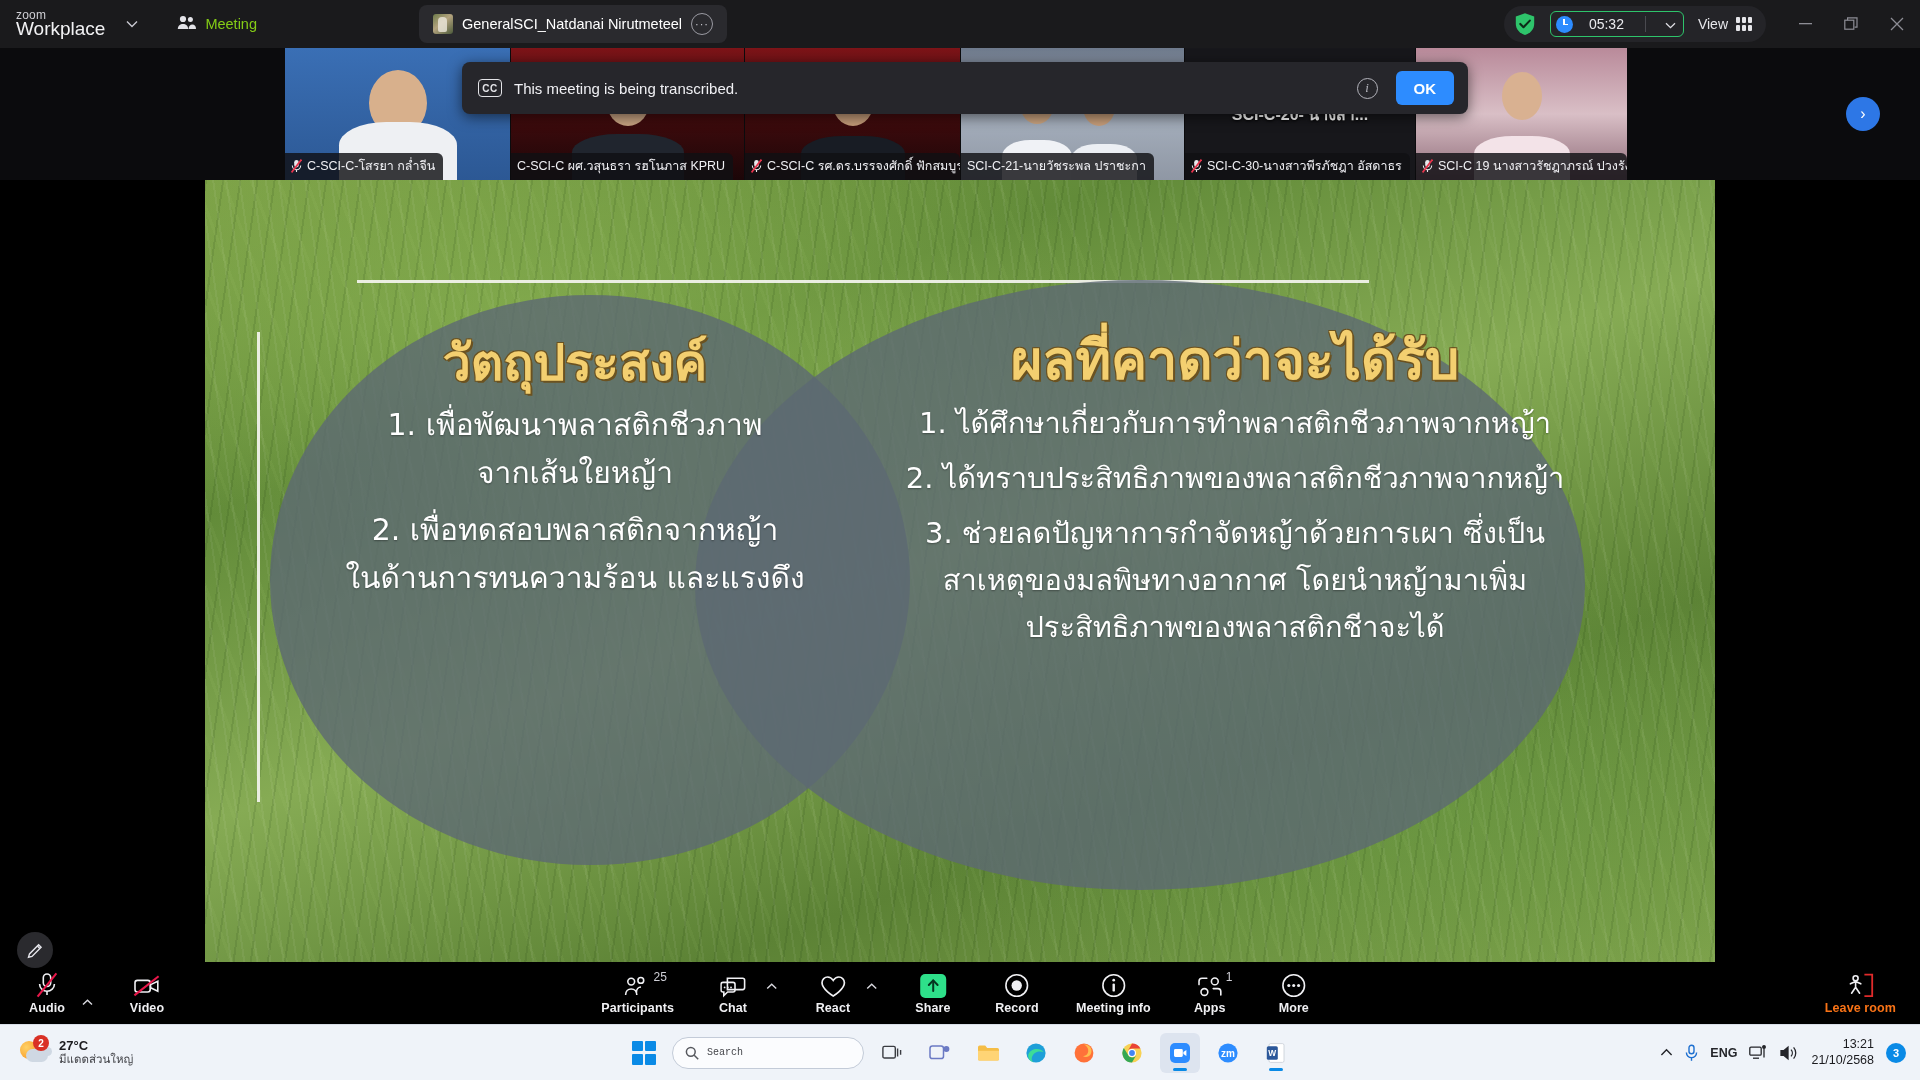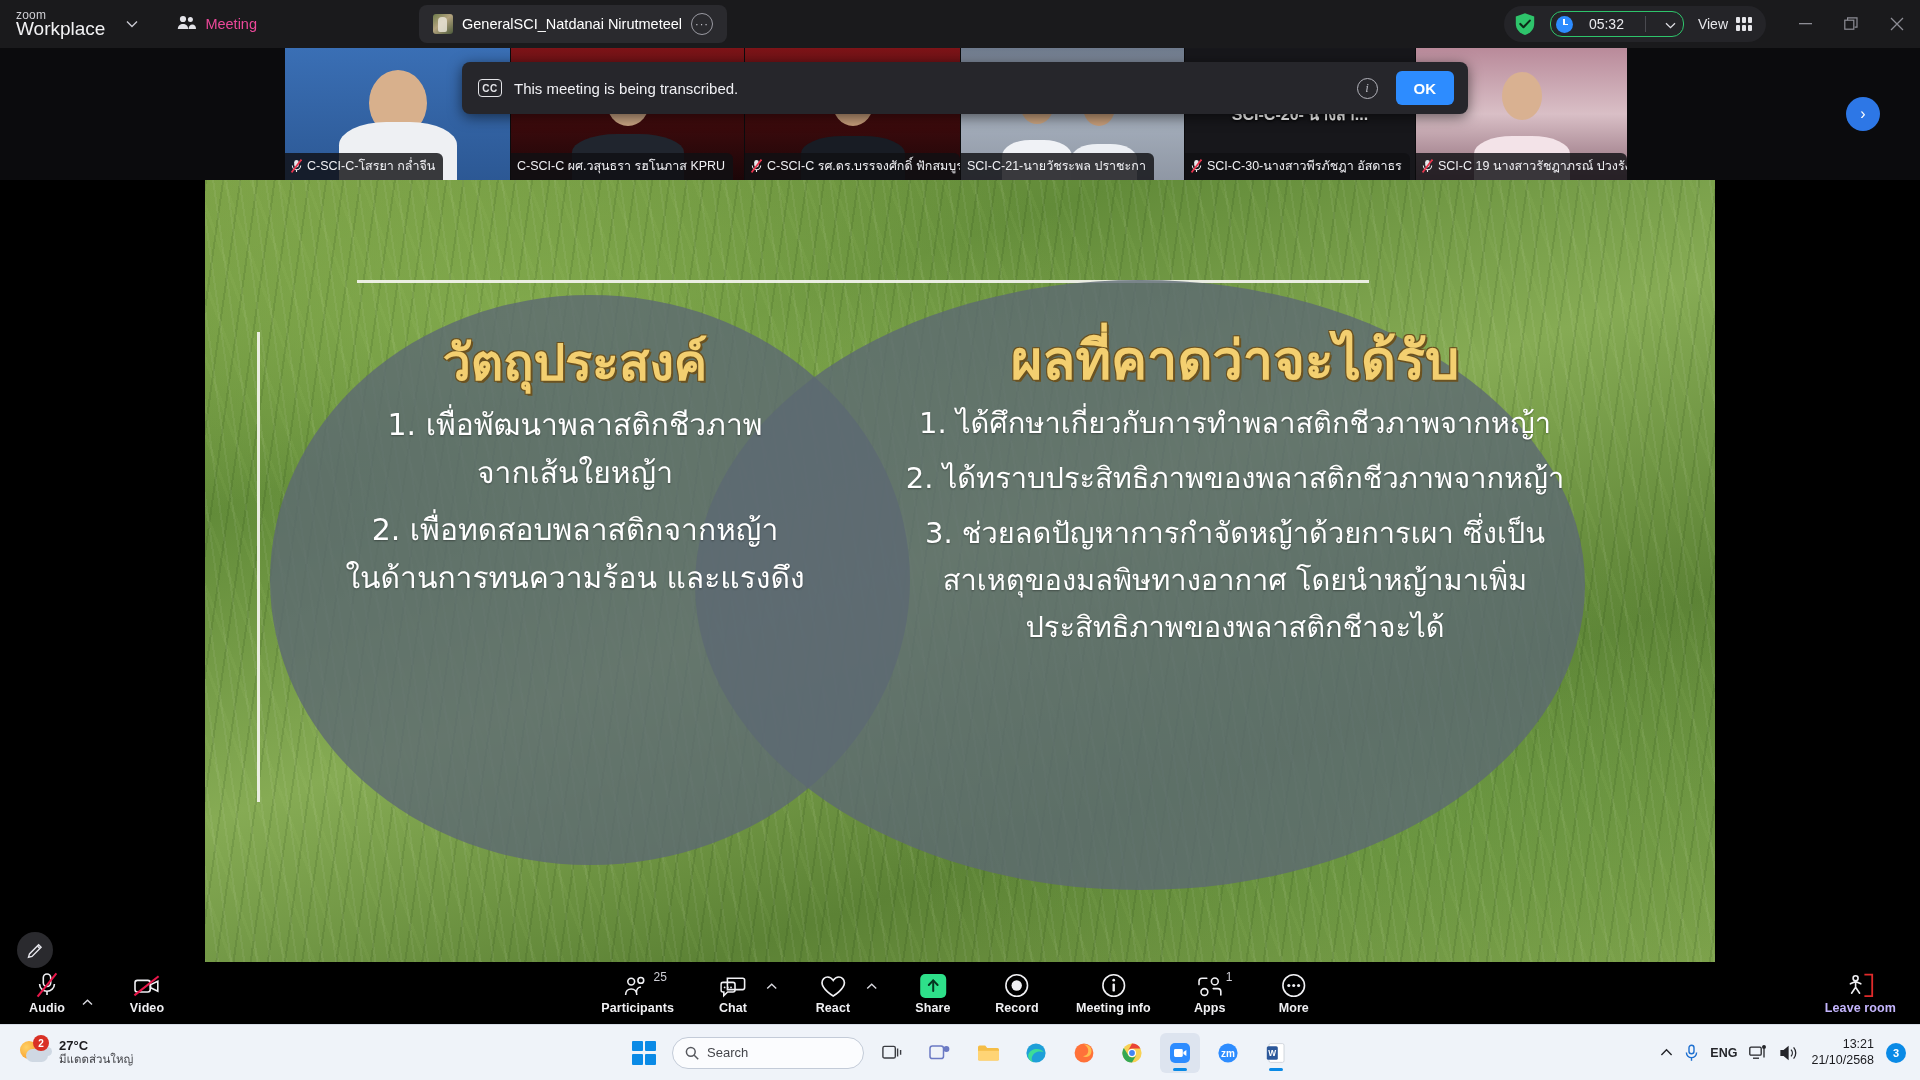--- a/index.html
+++ b/index.html
@@ -18,21 +18,21 @@
   }
   .zoom-logo { margin-left: 16px; line-height: 1.05; color: #e8e8ea; }
   .zoom-logo .zl-top { font-size: 12px; letter-spacing: .2px; color: #cfcfd4; }
   .zoom-logo .zl-bot { font-size: 19px; font-weight: 400; color: #f2f2f4; margin-top: -2px; text-align: right; }
   .caret-btn {
     width: 26px; height: 26px; margin-left: 14px; display: flex;
     align-items: center; justify-content: center; border-radius: 4px;
   }
   .tb-tab {
     height: 38px; display: flex; align-items: center; gap: 9px;
-    padding: 0 14px; border-radius: 8px; margin-left: 18px; color: #ec4899;
+    padding: 0 14px; border-radius: 8px; margin-left: 18px; color: #84cc16;
     font-size: 14.5px;
   }
   .tb-tab.active { background: #2a2a2e; color: #fff; }
   .tb-tab .thumb {
     width: 20px; height: 20px; border-radius: 3px; flex: none;
     background: linear-gradient(140deg,#6d7a4a,#b3a37e 45%,#4c5a3a);
     position: relative; overflow: hidden;
   }
   .tb-tab .thumb::after{
     content:""; position:absolute; left:5px; top:3px; width:9px; height:15px;
@@ -50,21 +50,21 @@
     display: flex; align-items: center; gap: 14px;
     background: #242428; border-radius: 20px; padding: 5px 14px 5px 10px;
     margin-right: 6px;
   }
   .shield {
     width: 22px; height: 24px; position: relative; flex: none;
   }
   .shield svg { display:block; }
   .timer {
     display: flex; align-items: center; gap: 16px;
-    border: 1.6px solid #2ec46b; border-radius: 12px; padding: 2px 4px 2px 5px;
+    border: 1.6px solid #2ec46b; border-radius: 6px; padding: 2px 4px 2px 5px;
     height: 26px;
   }
   .timer .clk {
     width: 17px; height: 17px; border-radius: 50%; background: #2d8cff;
     position: relative; flex: none;
   }
   .timer .clk::before {
     content:""; position:absolute; left:7.5px; top:3.5px; width:1.6px; height:5.5px; background:#fff;
   }
   .timer .clk::after {
@@ -228,21 +228,21 @@
   .zgroup { display: flex; align-items: center; gap: 2px; }
   .zcaret { color: #d0d0d6; font-size: 11px; padding: 0 3px 14px 0; }
   .badge-n { position:absolute; left: 100%; top: -2px; font-size: 12px; color:#cfcfd6; margin-left:3px; }
   .zleft { display:flex; align-items:flex-end; margin-left: 16px; gap: 4px; }
   .zcenter { position:absolute; left:50%; transform:translateX(-50%); display:flex; align-items:center; gap: 22px; }
   .zright { margin-left:auto; margin-right: 18px; display:flex; align-items:center; }
   .share-sq {
     width: 26px; height: 24px; background: #2ee08a; border-radius: 5px;
     display:flex; align-items:center; justify-content:center;
   }
-  .leave .lbl { color:#c4b5fd; }
+  .leave .lbl { color:#f97316; }
 
   
   .taskbar {
     position: absolute; bottom: 0; left: 0; width: 1920px; height: 56px;
     background: #eff3f9; display: flex; align-items: center;
     border-top: 1px solid #d8dee8;
   }
   .weather { display:flex; align-items:center; gap: 9px; margin-left: 20px; }
   .wicon { position: relative; width: 30px; height: 26px; }
   .wsun { position:absolute; left:0; top:2px; width:18px; height:18px; border-radius:50%;
@@ -255,21 +255,21 @@
   .wtext { line-height:1.2; color:#1b1b1f; }
   .wtemp { font-size: 13px; font-weight: bold; }
   .wdesc { font-size: 11.5px; color:#44454a; }
   .tb-center { position:absolute; left:50%; transform:translateX(-50%); display:flex; align-items:center; gap: 8px; }
   .start-ico { width: 24px; height: 24px; display:grid; grid-template-columns:1fr 1fr;
                grid-template-rows:1fr 1fr; gap:2.5px; }
   .start-ico i { background:#0a8ae6; border-radius:1px; }
   .searchbox {
     width: 192px; height: 32px; background: #fbfcfe; border: 1px solid #c3cbd8;
     border-radius: 16px; display:flex; align-items:center; gap:8px; padding:0 12px;
-    color:#44454a; font-size: 13px;
+    color:#44454a; font-size: 10px; font-family: Liberation Mono, monospace;
   }
   .tbicon { width: 40px; height: 40px; border-radius:6px; display:flex;
             align-items:center; justify-content:center; position:relative; }
   .tbicon.running::after { content:""; position:absolute; bottom:2px; left:50%;
       transform:translateX(-50%); width:14px; height:3px; border-radius:2px; background:#0a8ae6; }
   .tb-right2 { margin-left:auto; display:flex; align-items:center; gap:12px; margin-right:14px; }
   .sysico { color:#24252a; display:flex; align-items:center; }
   .clock { text-align:right; line-height:1.25; color:#1b1b1f; font-size:12.5px; }
   .notif-dot { width:20px; height:20px; border-radius:50%; background:#0a8ae6; color:#fff;
     font-size:11px; display:flex; align-items:center; justify-content:center; font-weight:bold; }

